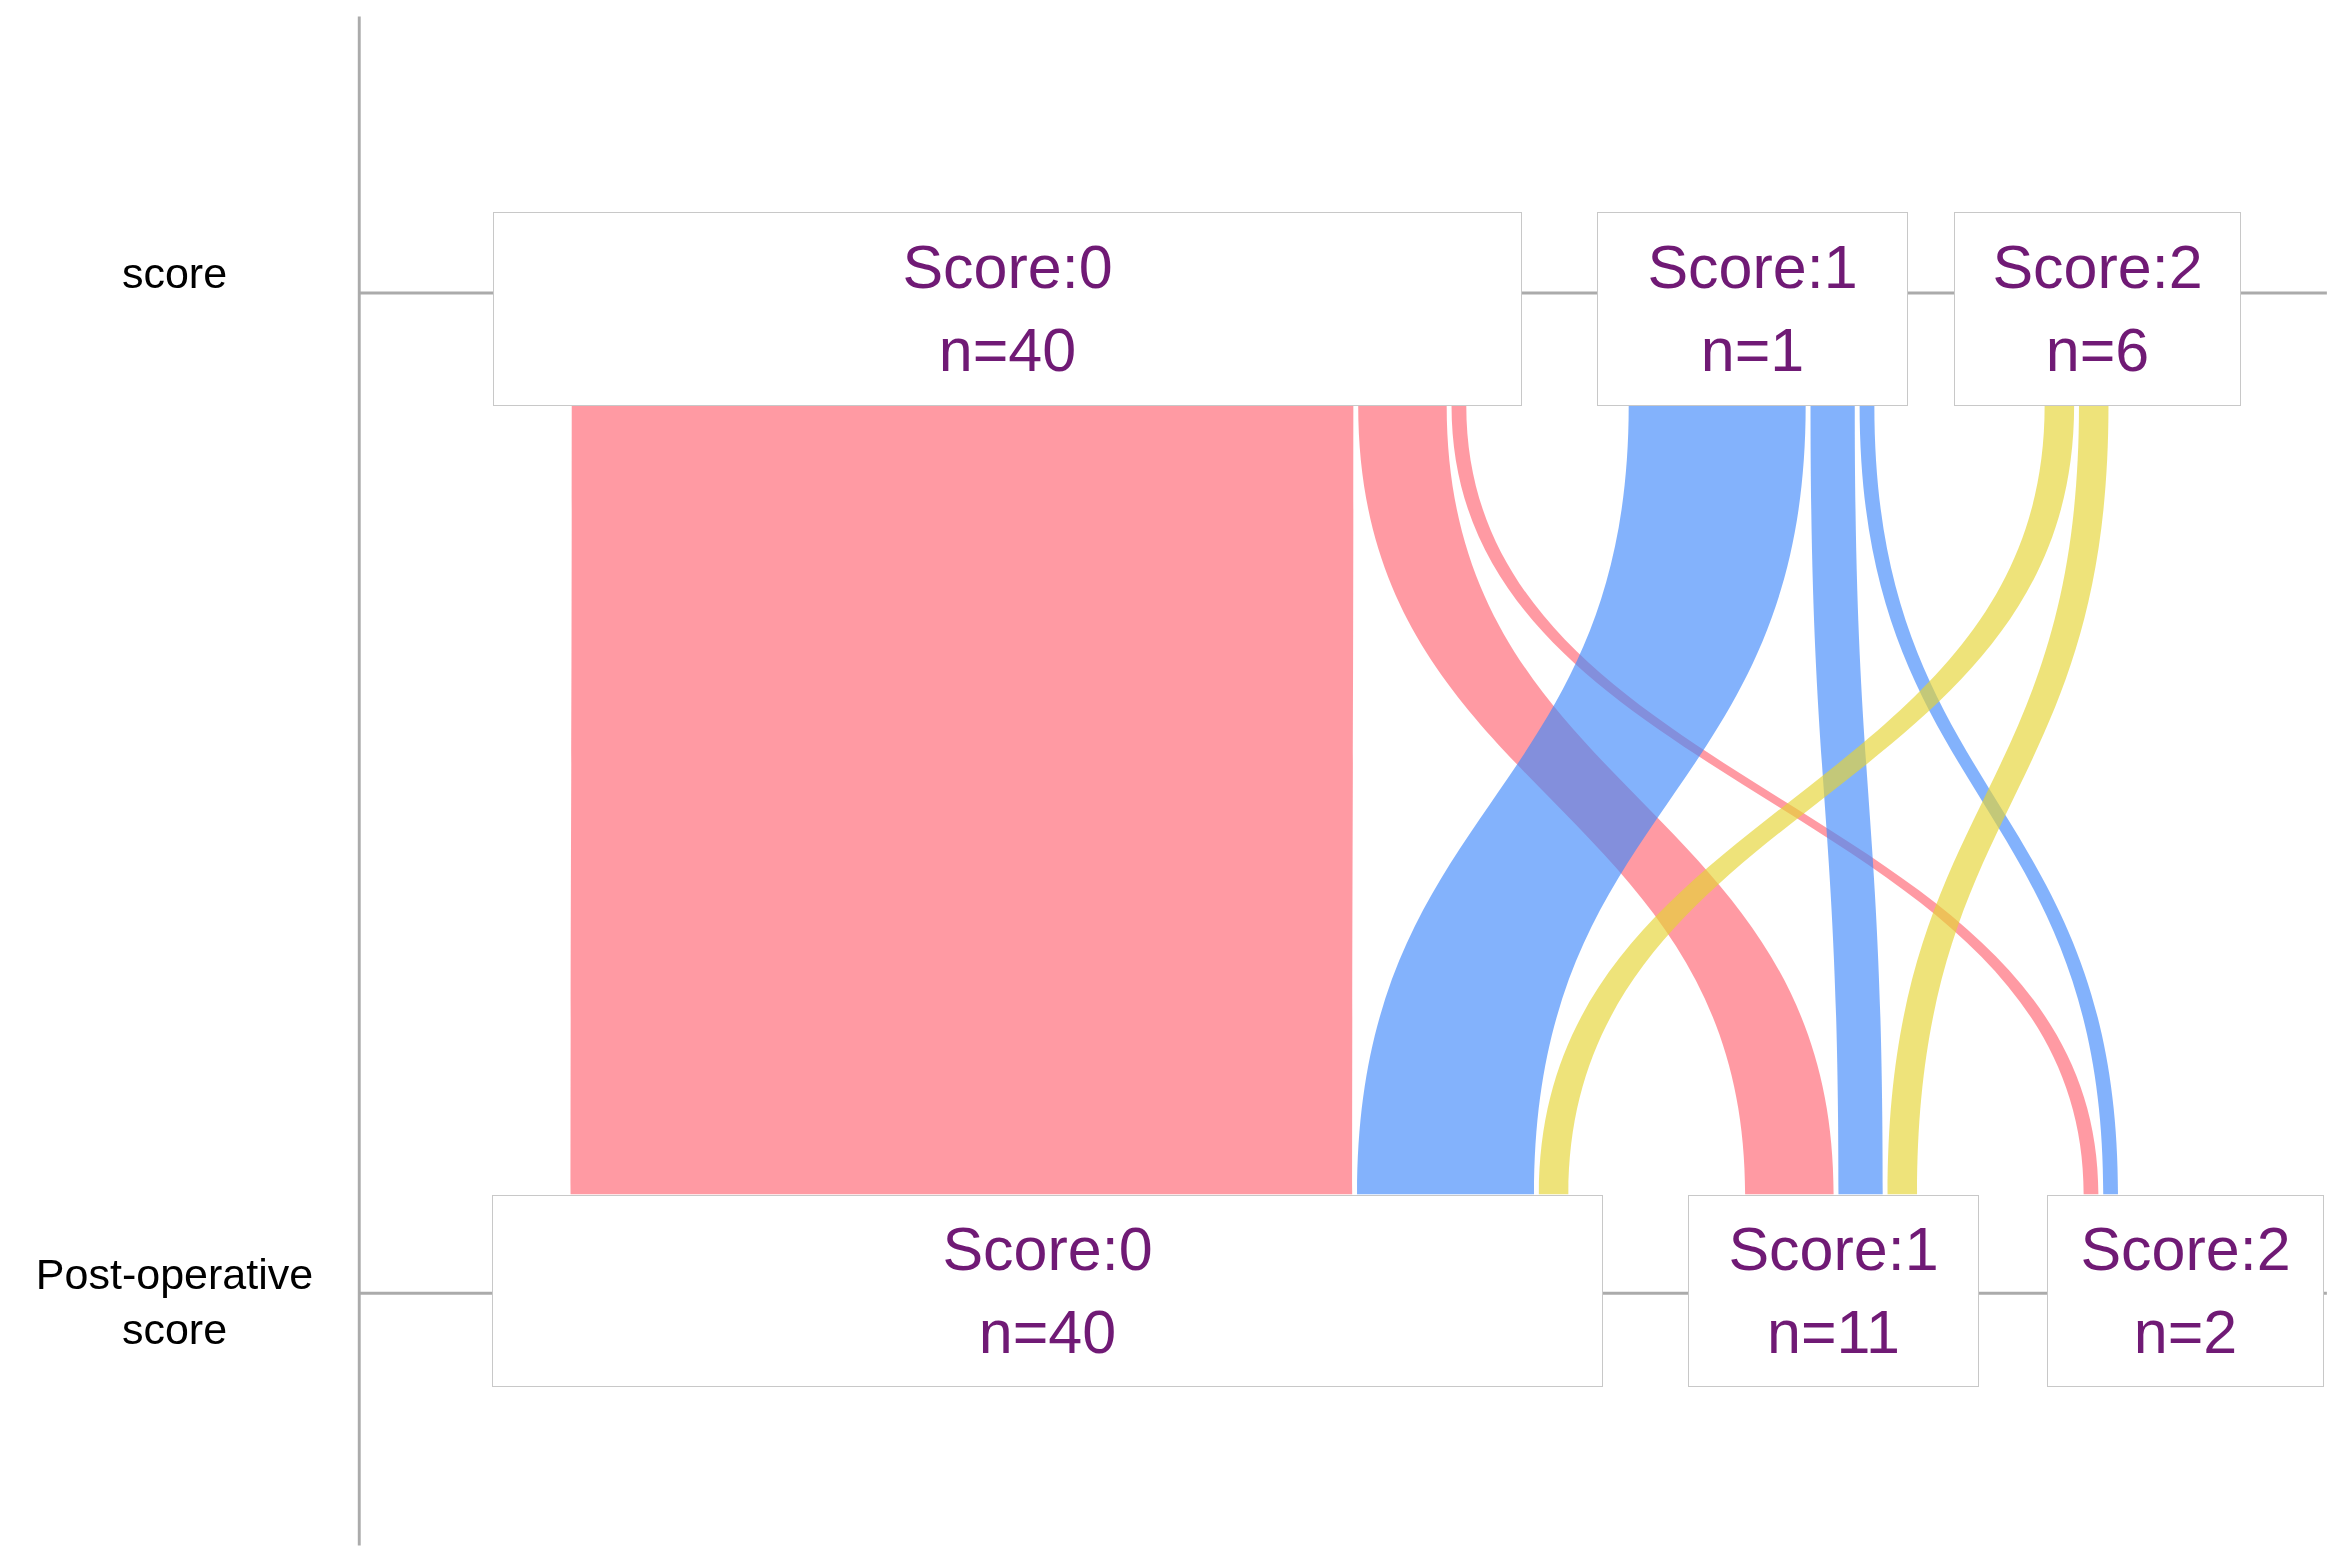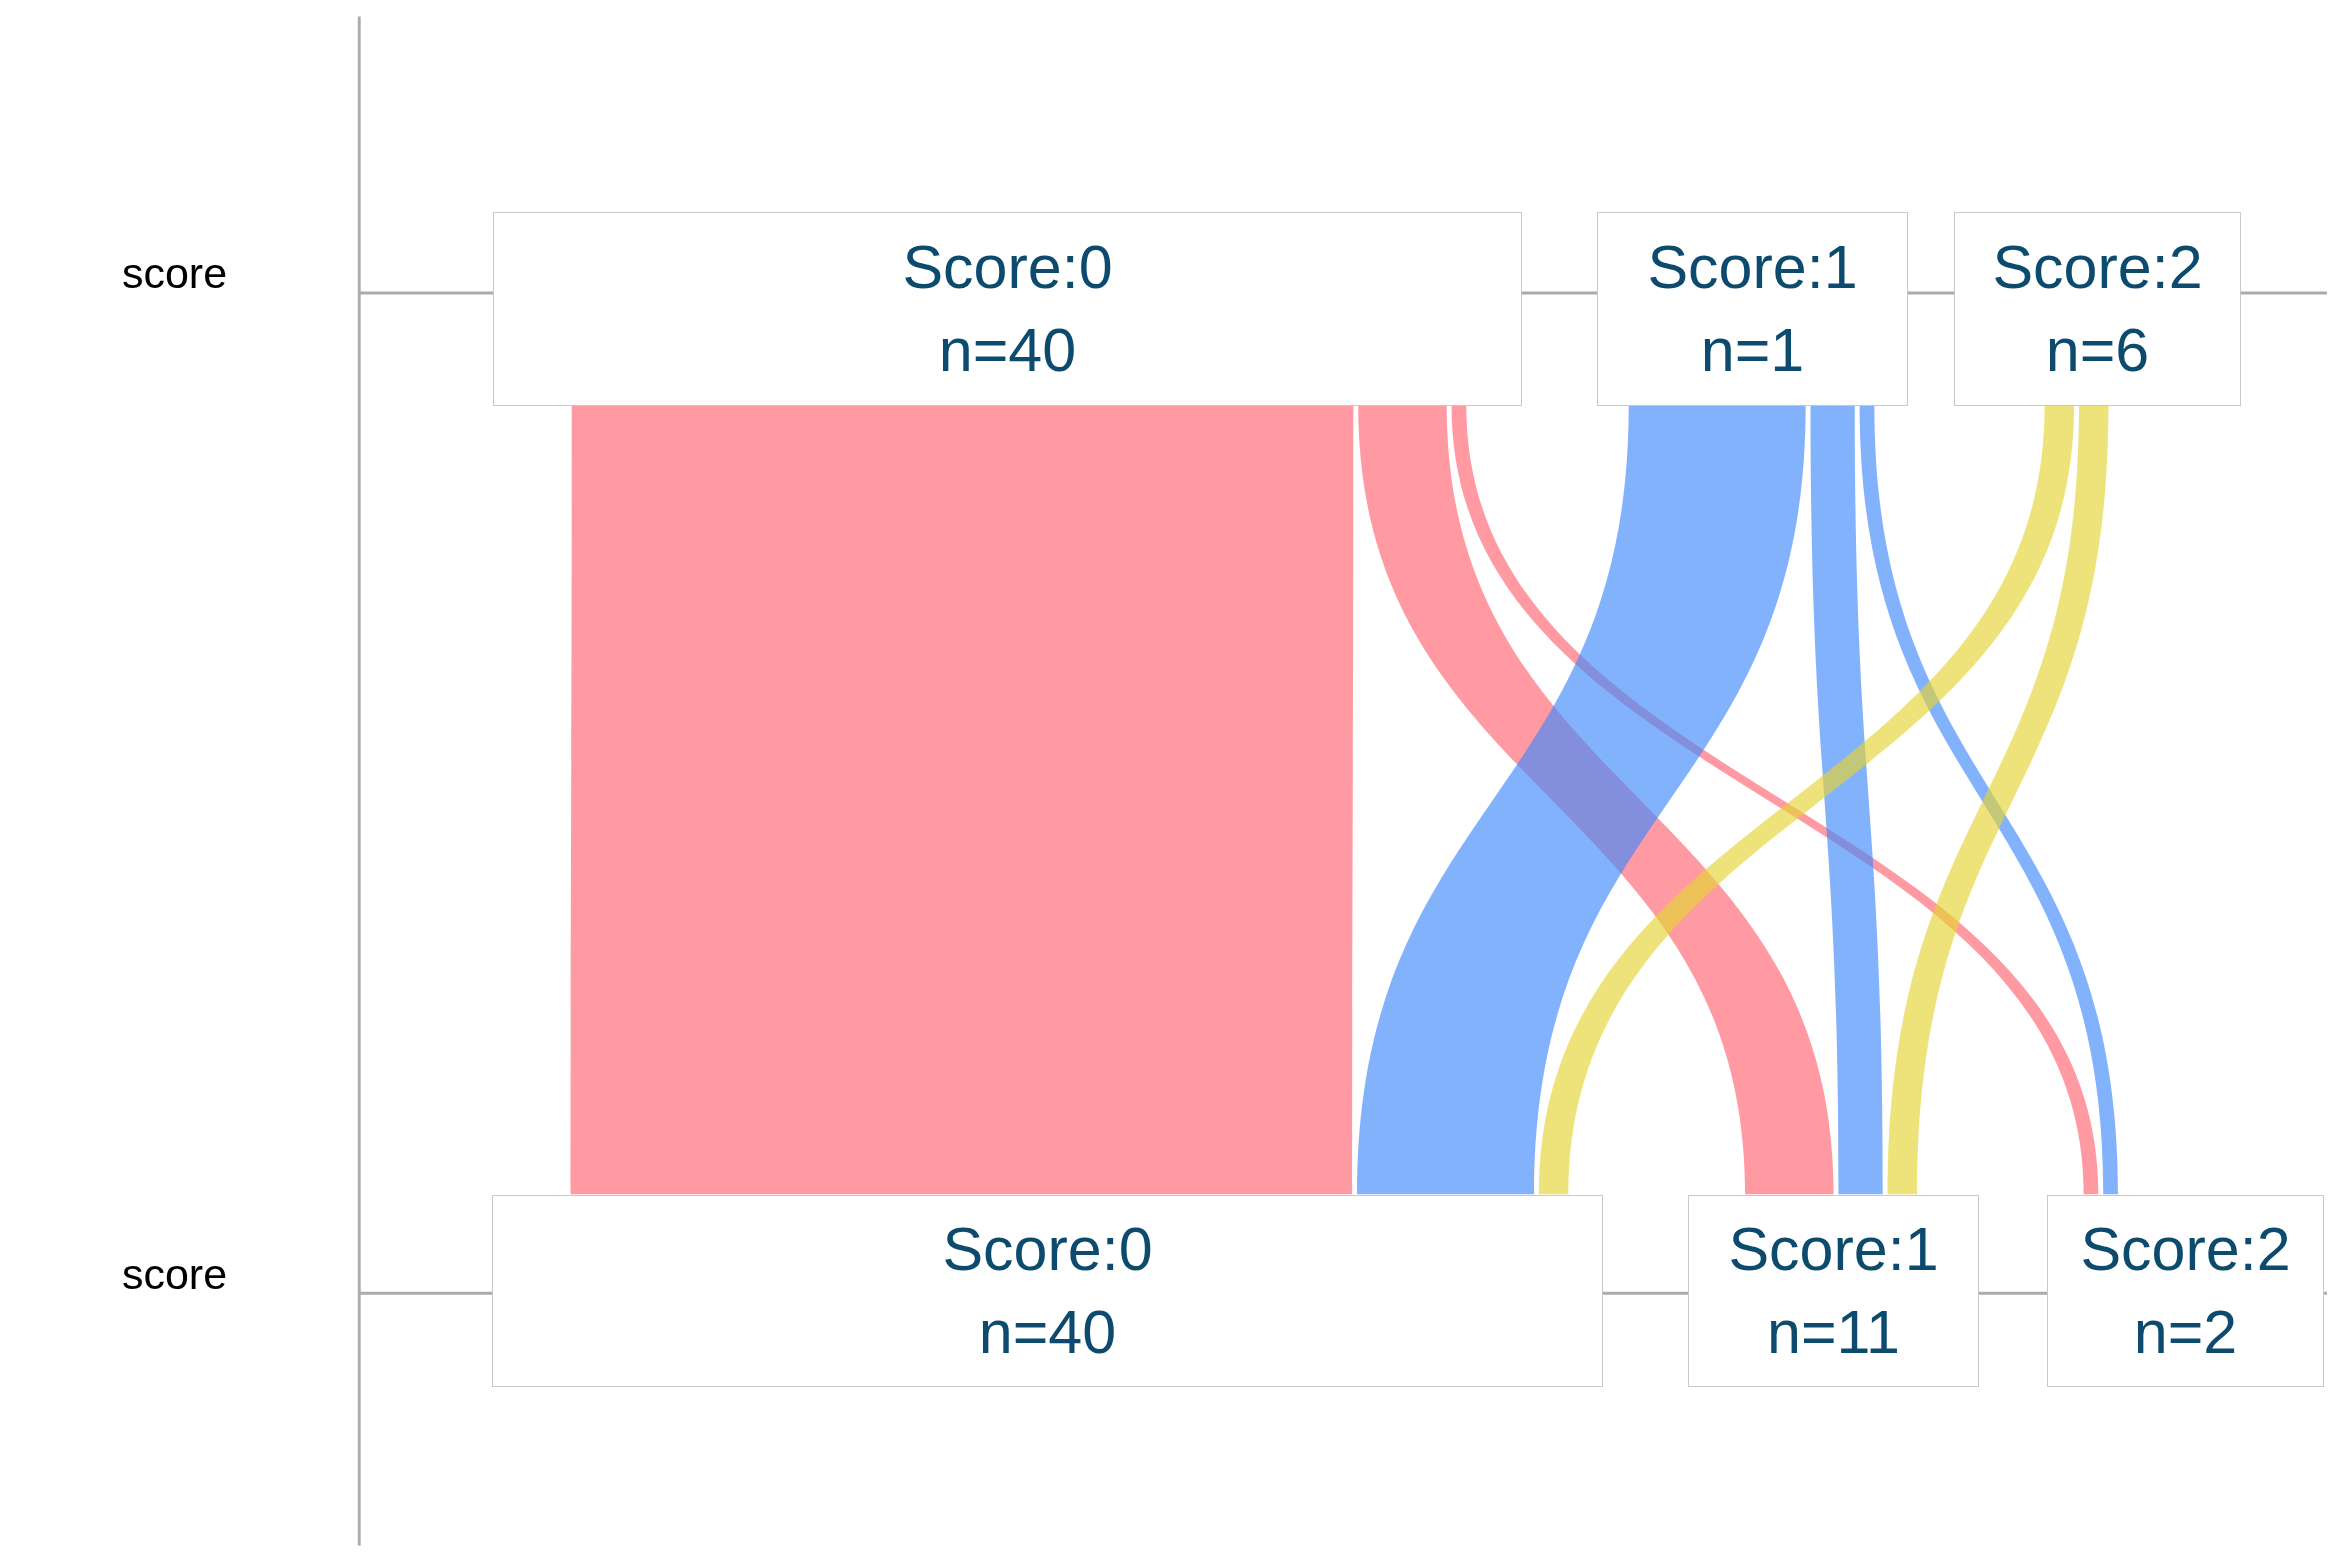--- a/index.html
+++ b/index.html
@@ -14,21 +14,21 @@
   .node{
     position:absolute;
     box-sizing:border-box;
     background:#ffffff;
     border:1.9px solid #C8C8C8;
     display:flex;flex-direction:column;align-items:center;justify-content:center;
     z-index:2;
   }
   .node .nl{
     display:block;
-    font-size:61px;line-height:1.36;color:#0c4a6e;text-align:center;white-space:nowrap;
+    font-size:61px;line-height:1.36;color:#701a75;text-align:center;white-space:nowrap;
   }
   .axis-label{
     position:absolute;left:0;width:349px;
     text-align:center;color:#000;font-size:43px;line-height:1.27;
     z-index:2;
   }
   .axis-label span{display:block;}
 </style>
 </head>
 <body>
@@ -46,20 +46,21 @@
       <path d="M 1865.8000000000002 418 C 1865.8000000000002 824.5 1894.6000000000001 824.5 1894.6000000000001 1231 L 1940.2 1231 C 1940.2 824.5 1911.4 824.5 1911.4 418 Z" fill="#4089FA" fill-opacity="0.65" stroke="none"></path>
       <path d="M 1916.4 418 C 1916.4 824.5 2167.5 824.5 2167.5 1231 L 2182.7 1231 C 2182.7 824.5 1931.6000000000001 824.5 1931.6000000000001 418 Z" fill="#4089FA" fill-opacity="0.65" stroke="none"></path>
       <path d="M 2107.1 418 C 2107.1 824.5 1585.8000000000002 824.5 1585.8000000000002 1231 L 1616.2000000000003 1231 C 1616.2000000000003 824.5 2137.5 824.5 2137.5 418 Z" fill="#E5D432" fill-opacity="0.65" stroke="none"></path>
       <path d="M 2142.5 418 C 2142.5 824.5 1945.2 824.5 1945.2 1231 L 1975.6000000000001 1231 C 1975.6000000000001 824.5 2172.9 824.5 2172.9 418 Z" fill="#E5D432" fill-opacity="0.65" stroke="none"></path>
     </svg>
 
   <div class="axis-label" style="top: 246px;">
     <span>score</span>
   </div>
   <div class="axis-label" style="top: 1247px;">
+    <span>Post-operative</span>
     <span>score</span>
   </div>
 
   <div class="node" style="left: 493px; top: 212px; width: 1029px; height: 194px; border-color: rgb(200, 200, 200);">
     <span class="nl">Score:0</span>
     <span class="nl">n=40</span>
   </div>
   <div class="node" style="left: 1597px; top: 212px; width: 311px; height: 194px; border-color: rgb(200, 200, 200);">
     <span class="nl">Score:1</span>
     <span class="nl">n=1</span>

